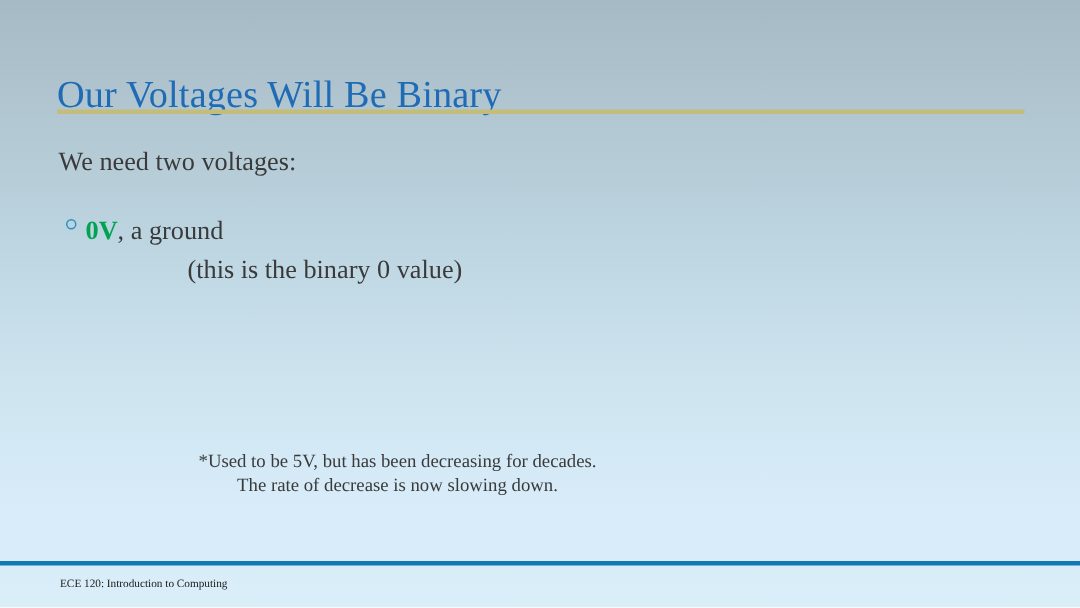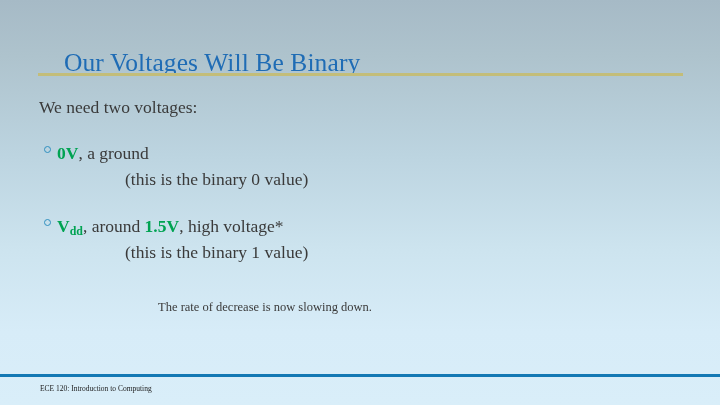--- a/index.html
+++ b/index.html
@@ -20,21 +20,20 @@
   
   .title {
     position: absolute;
     left: 38px;
     top: 31px;
     font-size: 25.5px;
     font-weight: normal;
     color: #1f6cb5;
     letter-spacing: 0.1px;
     white-space: nowrap;
-    margin-left: 26px;
   }
   .title-rule {
     position: absolute;
     left: 38px;
     top: 73px;
     width: 645px;
     height: 2.5px;
     background: #c3bd79;
   }
 
@@ -143,29 +142,23 @@
     <div class="lead">We need two voltages:</div>
 
     <div class="bullet-block b1">
       <div class="bullet-line">
         <span class="bullet-marker"></span>
         <span><span class="hl">0V</span><span>, a ground</span></span>
       </div>
       <div class="sub-line">(this is the binary 0 value)</div>
     </div>
 
-    <div class="bullet-block b2">
-      <div class="bullet-line">
-        <span class="bullet-marker"></span>
-        <span><span class="hl"><span>V</span><sub>dd</sub></span><span>, around </span><span class="hl">1.5V</span><span>, high voltage*</span></span>
-      </div>
-      <div class="sub-line">(this is the binary 1 value)</div>
-    </div>
 
     <div class="footnote">
+      <div>*Used to be 5V, but has been decreasing for decades.</div>
       <div>The rate of decrease is now slowing down.</div>
     </div>
 
   </div>
 
   <div class="footer-rule"></div>
   <div class="footer">
     <span class="footer-left">ECE 120: Introduction to Computing</span>
     <span class="footer-right">slide 14</span>
   </div>

